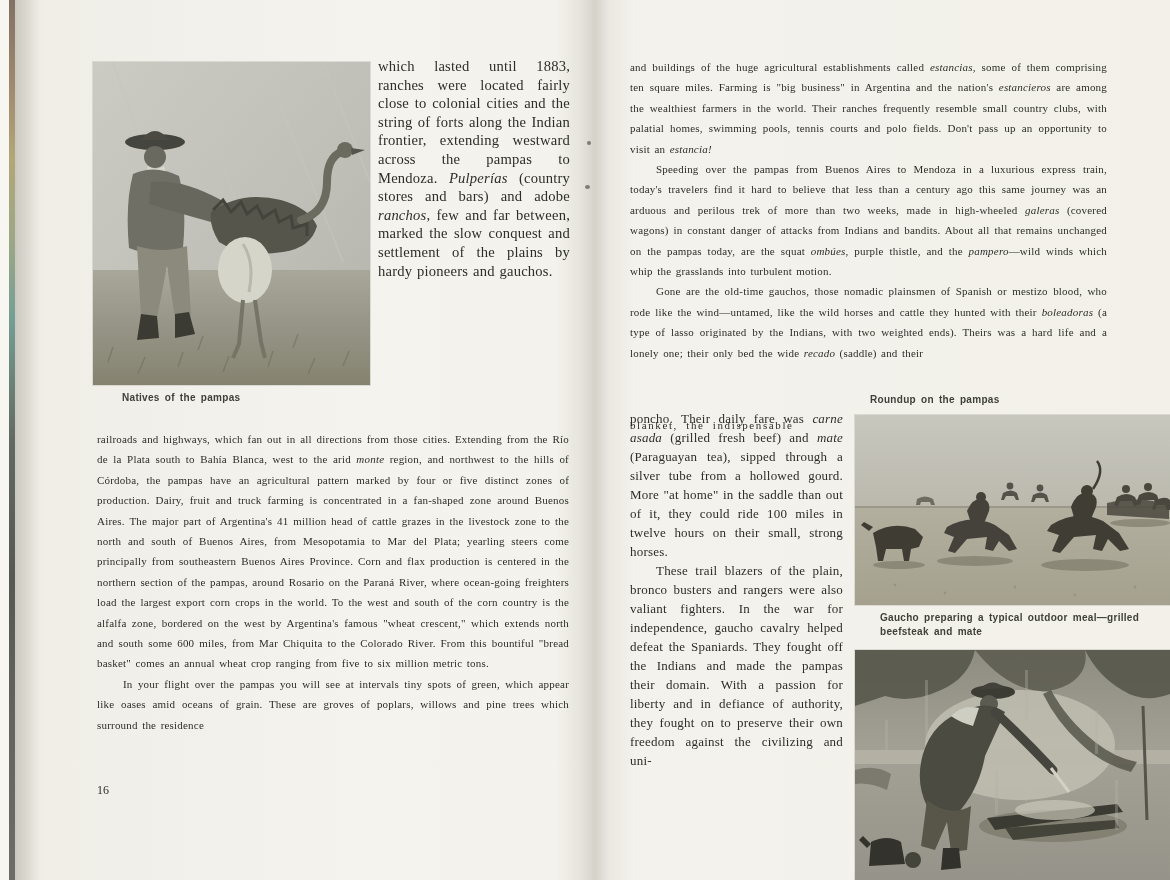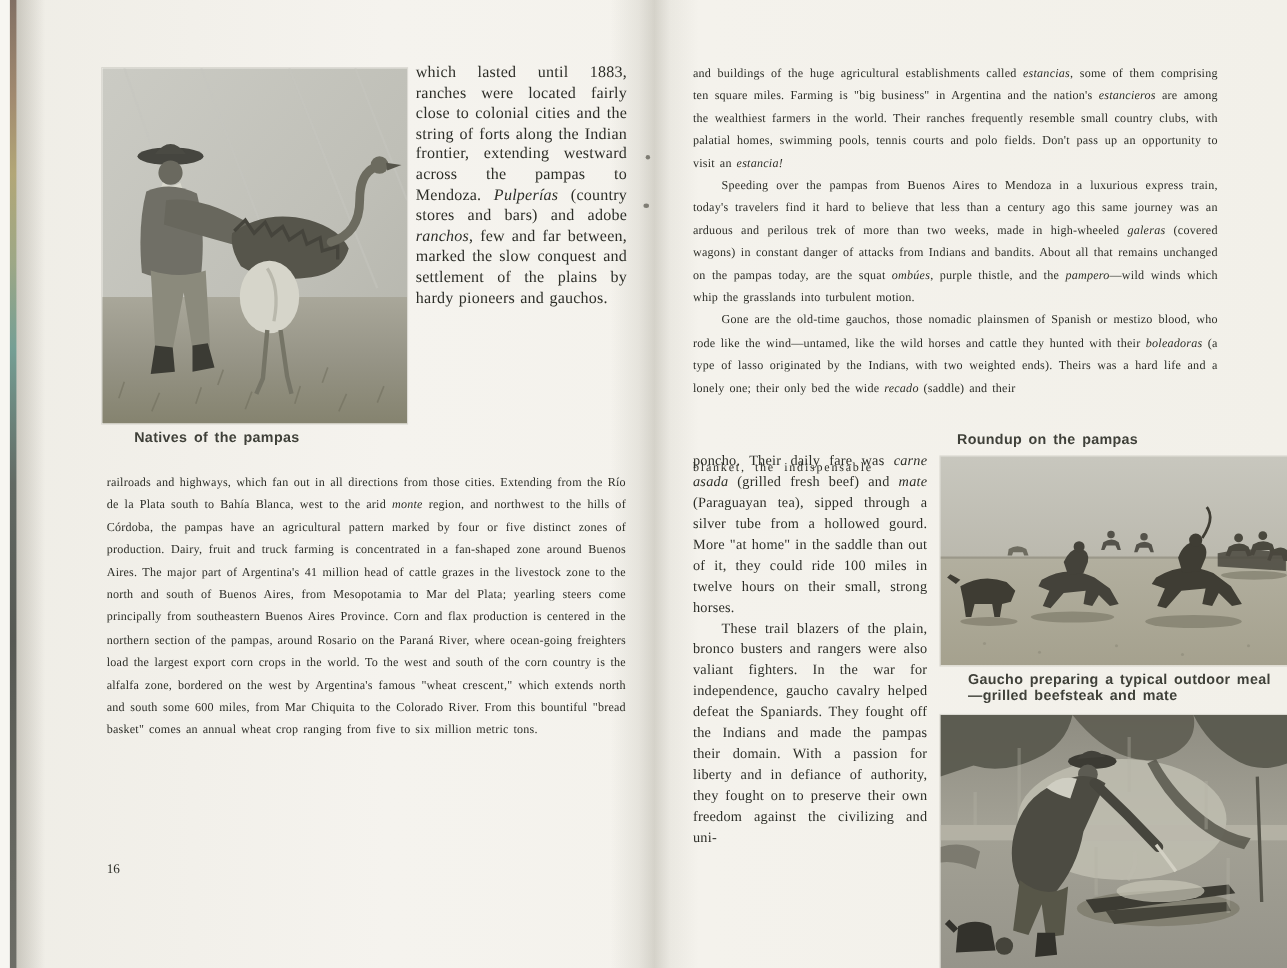--- a/index.html
+++ b/index.html
@@ -21,21 +21,21 @@
     background:linear-gradient(90deg,rgba(101,97,78,0) 0%,rgba(101,97,78,.10) 32%,rgba(101,97,78,.22) 50%,rgba(101,97,78,.07) 68%,rgba(101,97,78,0) 100%);}
   .speck{position:absolute;width:4px;height:4px;border-radius:50%;background:#4c4a40;opacity:.65;}
   .speck.s1{left:587px;top:141px;}
   .speck.s2{left:585px;top:185px;width:5px;height:4px;}
 
   
   .serif{font-size:11px;line-height:20.4px;text-align:justify;letter-spacing:.2px;word-spacing:1.5px;}
   .serif p{margin:0;}
   .serif p.indent{text-indent:26px;}
   .narrow{font-size:14.6px;line-height:18.6px;word-spacing:1px;}
-  .caption{font-family:"Liberation Sans","DejaVu Sans",sans-serif;font-size:13px;line-height:13.5px;
+  .caption{font-family:"Liberation Sans","DejaVu Sans",sans-serif;font-size:10px;line-height:13.5px;
     font-weight:700;color:#3f4039;letter-spacing:.3px;word-spacing:2px;padding-left:24px;}
   .pagenum{font-size:12px;color:#2d2e28;}
   .runover{letter-spacing:1.6px;word-spacing:4px;}
 
   
   .pos{position:absolute;}
   .photo{box-shadow:0 0 0 1px rgba(80,78,66,.15);}
 
   i{font-style:italic;}
 </style>
@@ -113,20 +113,21 @@
       </svg>
     </div>
     <div class="pos caption" style="left:98px;top:391px;width:260px;">Natives of the pampas</div>
 
     <div class="pos serif narrow" style="left:378px;top:57px;width:192px;">
       <p>which lasted until 1883, ranches were located fairly close to colonial cities and the string of forts along the Indian frontier, extending westward across the pampas to Mendoza.  <i>Pulperías</i> (country stores and bars) and adobe <i>ranchos</i>, few and far between, marked the slow conquest and settlement of the plains by hardy pioneers and gauchos.</p>
     </div>
 
     <div class="pos serif" style="left:97px;top:429px;width:472px;">
       <p>railroads and highways, which fan out in all directions from those cities. Extending from the Río de la Plata south to Bahía Blanca, west to the arid <i>monte</i> region, and northwest to the hills of Córdoba, the pampas have an agricultural pattern marked by four or five distinct zones of production.  Dairy, fruit and truck farming is concentrated in a fan-shaped zone around Buenos Aires.  The major part of Argentina's 41 million head of cattle grazes in the livestock zone to the north and south of Buenos Aires, from Mesopotamia to Mar del Plata; yearling steers come principally from southeastern Buenos Aires Province.  Corn and flax production is centered in the northern section of the pampas, around Rosario on the Paraná River, where ocean-going freighters load the largest export corn crops in the world.  To the west and south of the corn country is the alfalfa zone, bordered on the west by Argentina's famous "wheat crescent," which extends north and south some 600 miles, from Mar Chiquita to the Colorado River.  From this bountiful "bread basket" comes an annual wheat crop ranging from five to six million metric tons.</p>
+      <p class="indent">In your flight over the pampas you will see at intervals tiny spots of green, which appear like oases amid oceans of grain.  These are groves of poplars, willows and pine trees which surround the residence</p>
     </div>
 
     <div class="pos pagenum" style="left:97px;top:783px;">16</div>
   </div>
 
   <div>
 
     <div class="pos serif" style="left:630px;top:57px;width:477px;">
       <p>and buildings of the huge agricultural establishments called <i>estancias</i>, some of them comprising ten square miles.  Farming is "big business" in Argentina and the nation's <i>estancieros</i> are among the wealthiest farmers in the world.  Their ranches frequently resemble small country clubs, with palatial homes, swimming pools, tennis courts and polo fields.  Don't pass up an opportunity to visit an <i>estancia!</i></p>
       <p class="indent">Speeding over the pampas from Buenos Aires to Mendoza in a luxurious express train, today's travelers find it hard to believe that less than a century ago this same journey was an arduous and perilous trek of more than two weeks, made in high-wheeled <i>galeras</i> (covered wagons) in constant danger of attacks from Indians and bandits.  About all that remains unchanged on the pampas today, are the squat <i>ombúes</i>, purple thistle, and the <i>pampero</i>—wild winds which whip the grasslands into turbulent motion.</p>

